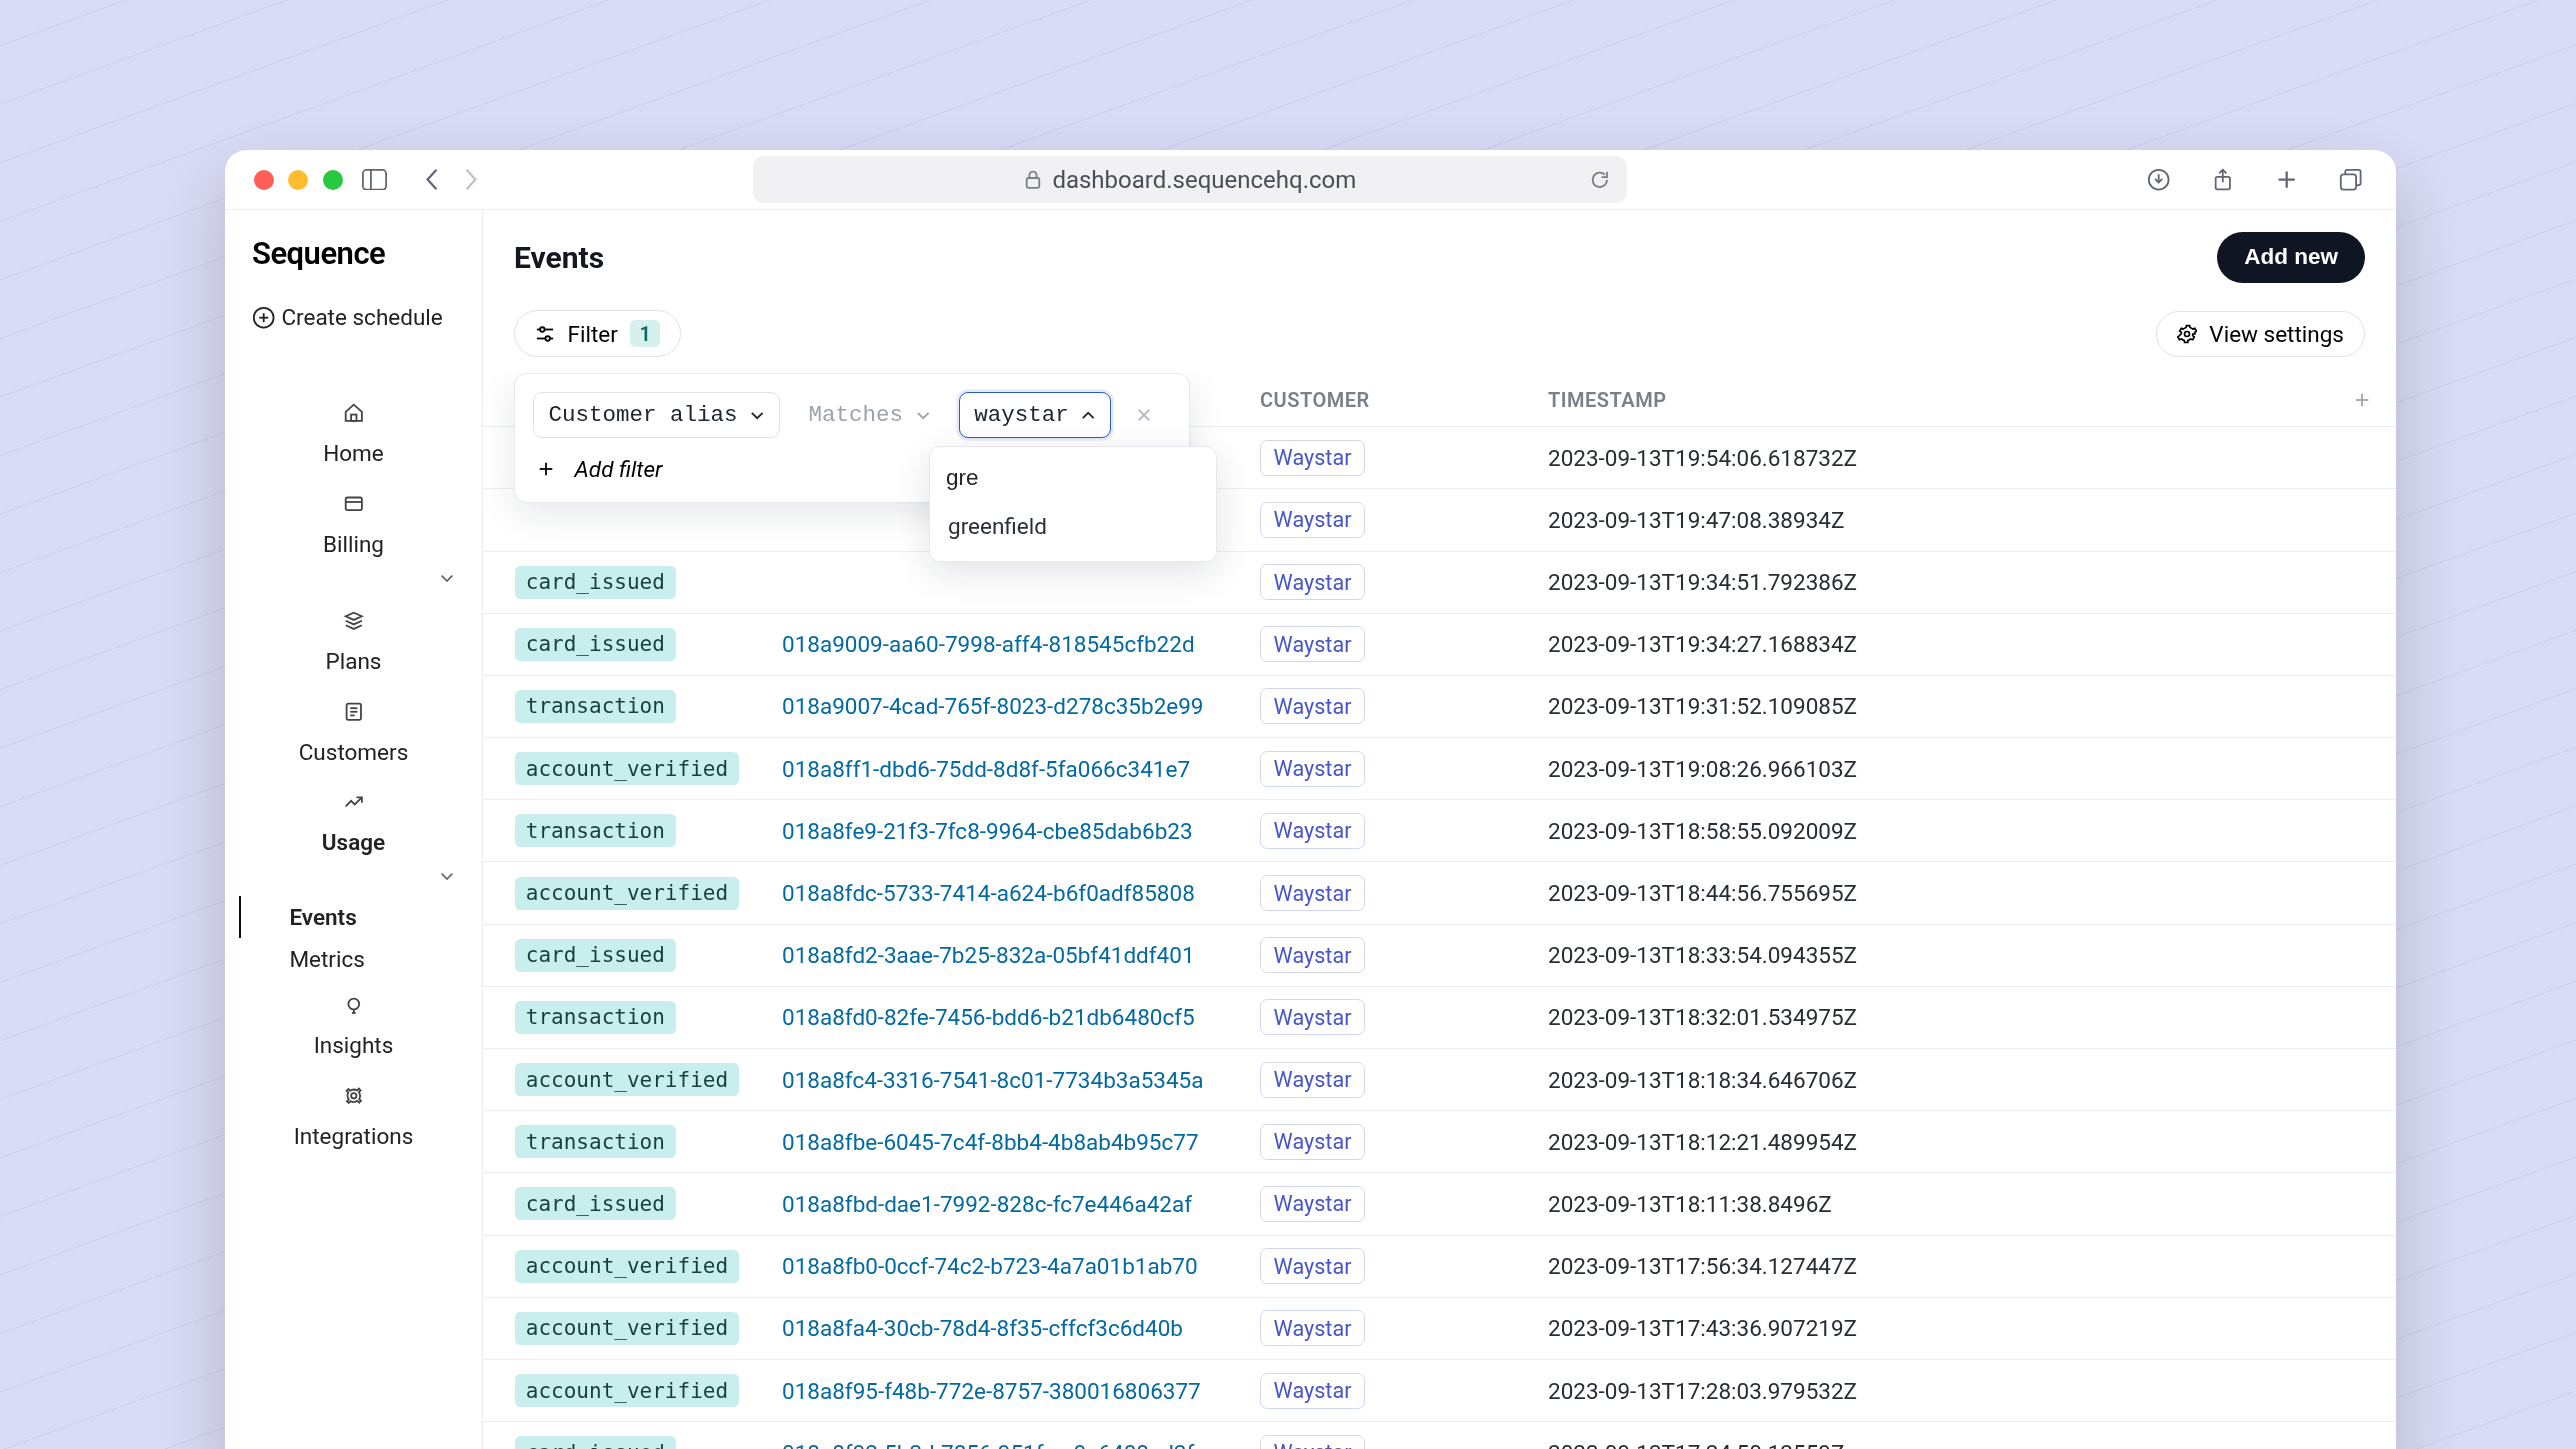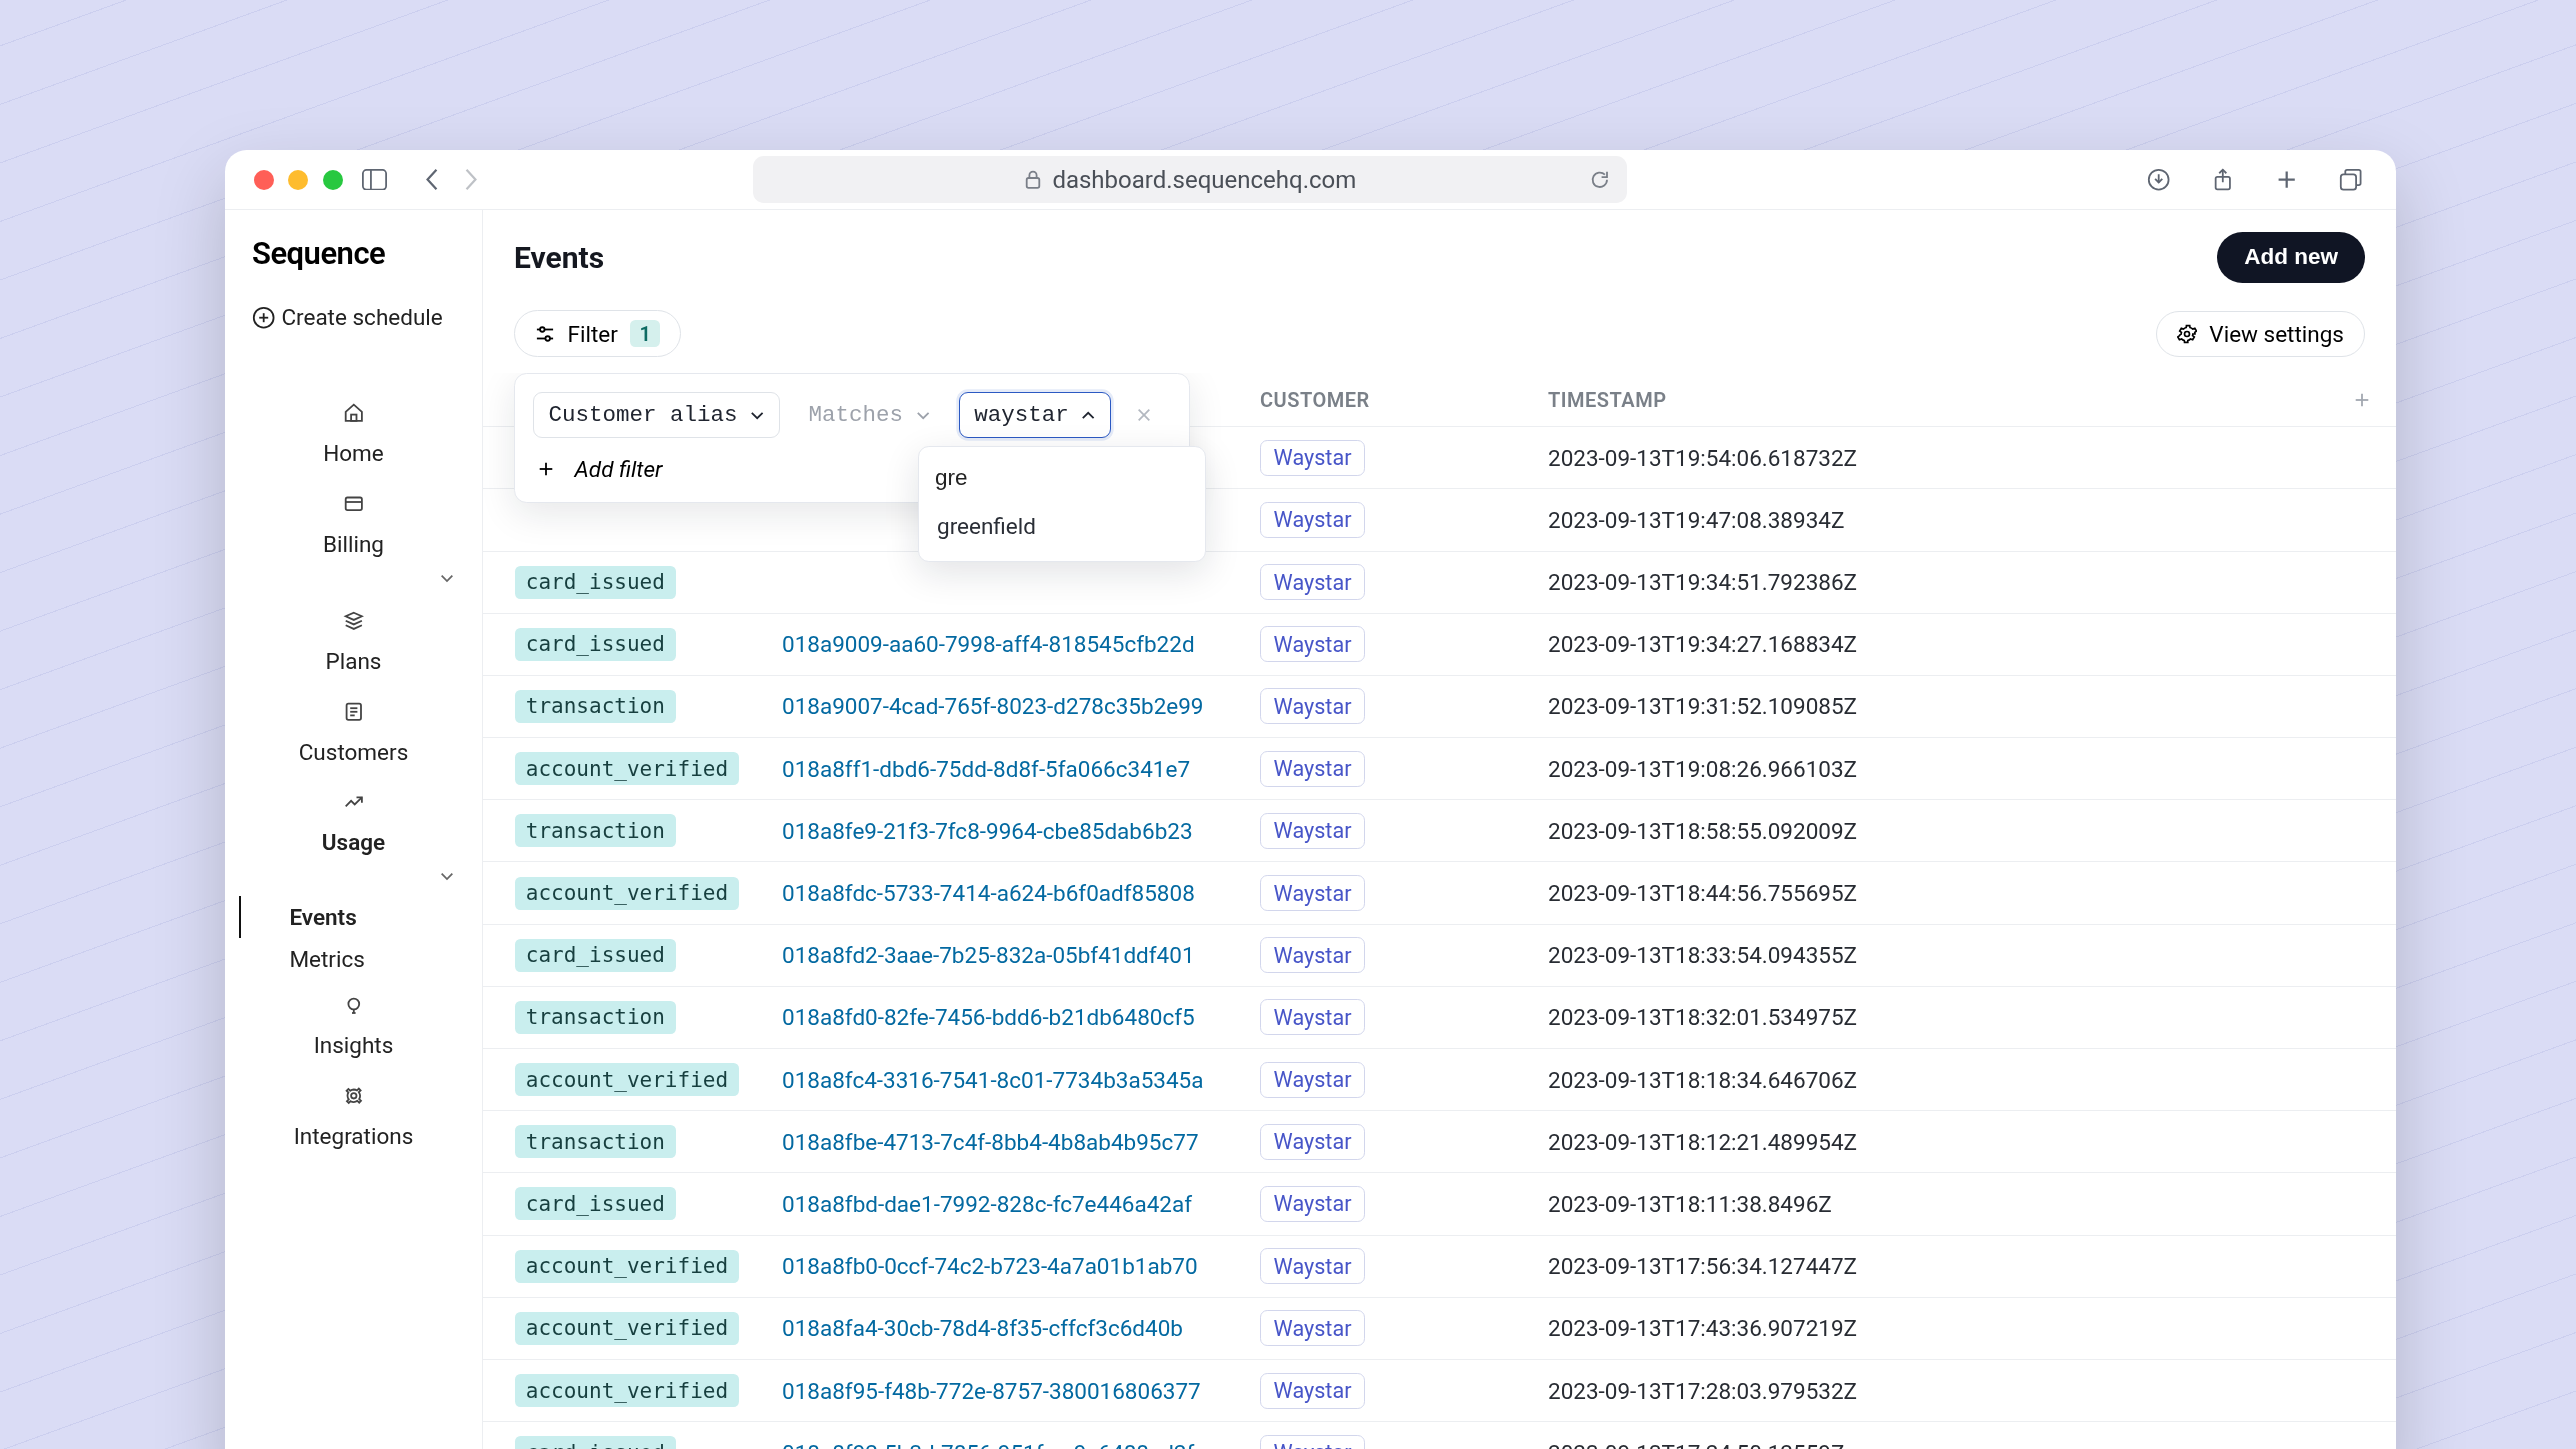--- a/index.html
+++ b/index.html
@@ -129,21 +129,21 @@
 }
 .pill-select.muted { color:#9da2ab; border:none; }
 .pill-select.active { border:1.4px solid #2b59c3; box-shadow:0 0 0 2.7px rgba(43,89,195,0.12); }
 .clear-x { color:#b3b8c0; cursor:pointer; padding:7.2px; margin-left:3.6px; }
 .add-filter-row {
   display:flex; align-items:center; gap:20px; padding:18px 3.6px 14.4px; color:#000000; font-size:22.5px;
   cursor:pointer;
   font-style:italic;
 }
 .dropdown-pop {
-  position:absolute; left:403px; top:72px; width:288px; background:#fff;
+  position:absolute; left:414px; top:72px; width:288px; background:#fff;
   border:0.9px solid #e5e8ee; border-radius:10.8px; box-shadow:0 10.8px 36px rgba(20,25,40,0.12);
   padding:9px 0; z-index:6;
 }
 .dd-search { padding:9px 16px; }
 .dd-search input {
   width:100%; border:none; outline:none; font-size:22.5px; color:#222;
 }
 .dd-item { padding:12.6px 18px; font-size:22.5px; color:#2a2e36; cursor:pointer; }
 svg { display:block; }
 </style>
@@ -490,21 +490,21 @@
               </tr>
               <tr>
                 <td class="col-type"><span class="type-pill">account_verified</span></td>
                 <td class="col-id"><span class="id-mono">018a8fc4-3316-7541-8c01-7734b3a5345a</span></td>
                 <td class="col-cust"><span class="cust-pill">Waystar</span></td>
                 <td class="col-ts">2023-09-13T18:18:34.646706Z</td>
                 <td class="col-add"></td>
               </tr>
               <tr>
                 <td class="col-type"><span class="type-pill">transaction</span></td>
-                <td class="col-id"><span class="id-mono">018a8fbe-4713-7c4f-8bb4-4b8ab4b95c77</span></td>
+                <td class="col-id"><span class="id-mono">018a8fbe-6045-7c4f-8bb4-4b8ab4b95c77</span></td>
                 <td class="col-cust"><span class="cust-pill">Waystar</span></td>
                 <td class="col-ts">2023-09-13T18:12:21.489954Z</td>
                 <td class="col-add"></td>
               </tr>
               <tr>
                 <td class="col-type"><span class="type-pill">card_issued</span></td>
                 <td class="col-id"><span class="id-mono">018a8fbd-dae1-7992-828c-fc7e446a42af</span></td>
                 <td class="col-cust"><span class="cust-pill">Waystar</span></td>
                 <td class="col-ts">2023-09-13T18:11:38.8496Z</td>
                 <td class="col-add"></td>

